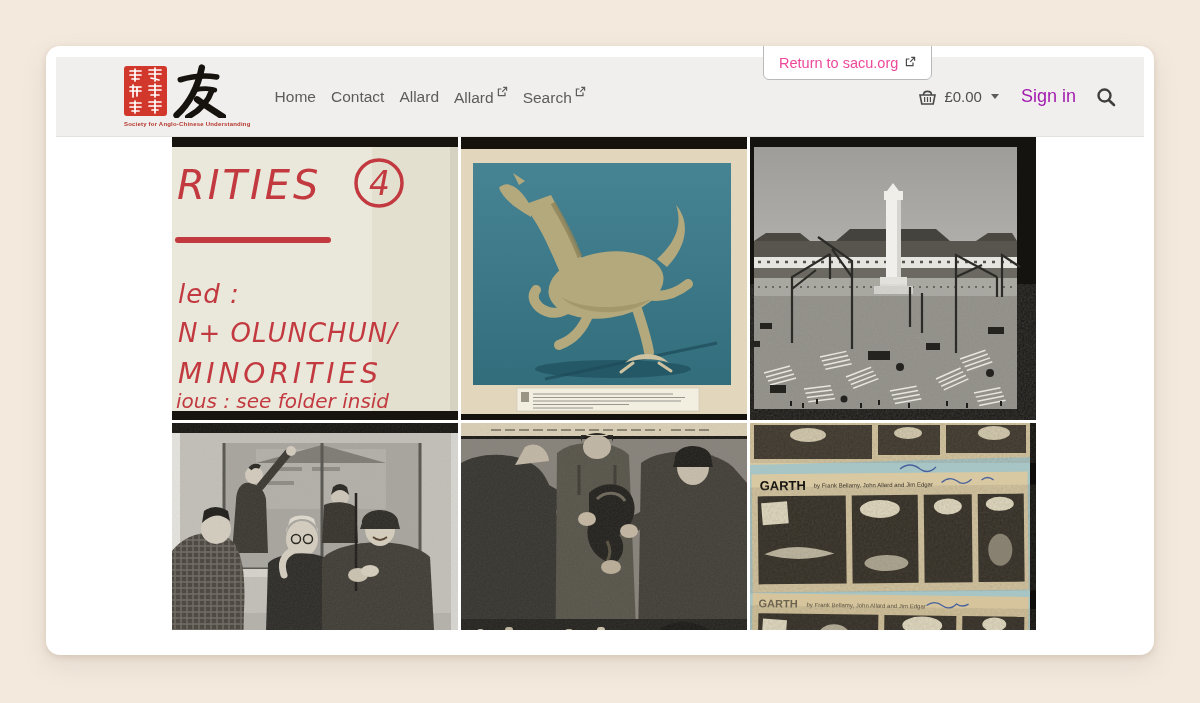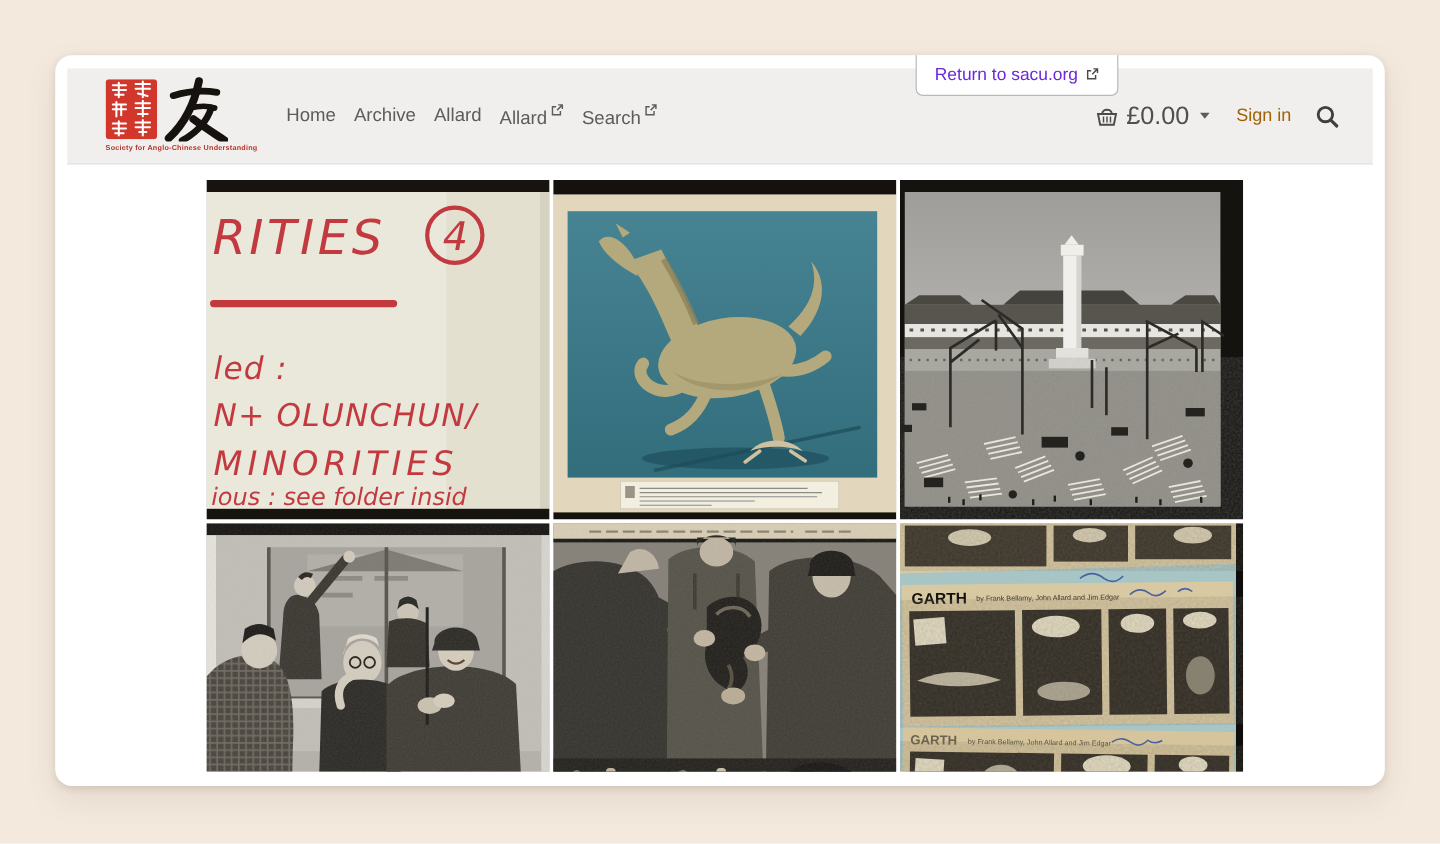--- a/index.html
+++ b/index.html
@@ -10,48 +10,48 @@
   }
   .card{
     position:absolute;left:46px;top:46px;width:1108px;height:609px;
     background:#ffffff;border-radius:14px;overflow:hidden;
     box-shadow:0 2px 6px rgba(120,100,80,.18),0 10px 26px rgba(120,100,80,.12);
   }
   
   .site-header{
     position:absolute;left:10px;top:11px;width:1088px;height:80px;
     background:#f0efed;border-bottom:1px solid #e3e2df;box-sizing:border-box;
-    display:flex;align-items:center;
+    display:flex;align-items:center;padding-left:36px;
   }
   .logo{display:flex;flex-direction:column;margin-left:32px;text-decoration:none;cursor:pointer;}
   .logo-row{display:flex;align-items:flex-start;}
   .seal{width:43px;height:50px;display:block;}
   .you-char{width:54px;height:56px;margin-left:5px;margin-top:-4px;display:block;}
   .tagline{font-size:6px;font-weight:bold;color:#b5352c;letter-spacing:.2px;margin-top:3px;white-space:nowrap;}
   nav.main-nav{display:flex;align-items:center;gap:15px;margin-left:24px;}
   nav.main-nav a{
     font-size:15.5px;color:#5c5c5c;text-decoration:none;cursor:pointer;white-space:nowrap;
   }
   .ext-ico{display:inline-block;vertical-align:6px;margin-left:3px;}
   .header-right{margin-left:auto;display:flex;align-items:center;margin-right:28px;}
   .cart{display:flex;align-items:center;gap:7px;cursor:pointer;}
-  .cart-amount{font-size:21px;color:#4f4f4f;}
+  .cart-amount{font-size:15px;color:#4f4f4f;}
   .caret{width:0;height:0;border-left:4.5px solid transparent;border-right:4.5px solid transparent;border-top:5px solid #5c5c5c;margin-left:2px;}
-  .signin{font-size:15px;color:#a16207;text-decoration:none;margin-left:22px;cursor:pointer;}
+  .signin{font-size:18px;color:#a21caf;text-decoration:none;margin-left:22px;cursor:pointer;}
   .search-btn{background:none;border:none;padding:0;margin-left:20px;cursor:pointer;display:flex;align-items:center;}
   .return-btn{
     position:absolute;left:717px;top:-8px;height:42px;
     background:#fff;border:1px solid #b9b9b9;border-radius:6px;
     display:flex;align-items:center;justify-content:center;gap:7px;
     padding:12px 15px 4px 15px;box-sizing:border-box;
-    font-family:"Liberation Sans",sans-serif;font-size:14.5px;color:#6d28d9;cursor:pointer;
+    font-family:"Liberation Sans",sans-serif;font-size:14.5px;color:#ec4899;cursor:pointer;
   }
   
   .gallery{
-    position:absolute;left:126px;top:104px;width:864px;
+    position:absolute;left:126px;top:91px;width:864px;
     display:grid;grid-template-columns:repeat(3,286px);grid-template-rows:283px 207px;gap:3px;
   }
   .tile{overflow:hidden;position:relative;background:#dcd9d2;cursor:pointer;}
   .tile svg{display:block;}
   .hand{font-family:"DejaVu Sans",sans-serif;font-style:italic;}
 </style>
 </head>
 <body>
 
 <div class="card">
@@ -79,21 +79,21 @@
             <path d="M42,30 C38,42 29,52 16,59" stroke-width="6"></path>
             <path d="M26,40 C34,46 45,53 54,59" stroke-width="7"></path>
           </g>
         </svg>
       </span>
       <span class="tagline">Society for Anglo-Chinese Understanding</span>
     </a>
 
     <nav class="main-nav">
       <a>Home</a>
-      <a>Archive</a>
+      <a>Contact</a>
       <a>Allard</a>
       <a><span>Allard</span><svg class="ext-ico" width="11" height="11" viewBox="0 0 11 11">
             <g stroke="#5c5c5c" stroke-width="1.2" fill="none">
               <path d="M8,6.6 V9.6 H1.4 V3 H4.4"></path>
               <path d="M6.2,1.4 H9.6 V4.8 M9.6,1.4 L5.2,5.8"></path>
             </g>
           </svg></a>
       <a><span>Search</span><svg class="ext-ico" width="11" height="11" viewBox="0 0 11 11">
             <g stroke="#5c5c5c" stroke-width="1.2" fill="none">
               <path d="M8,6.6 V9.6 H1.4 V3 H4.4"></path>

